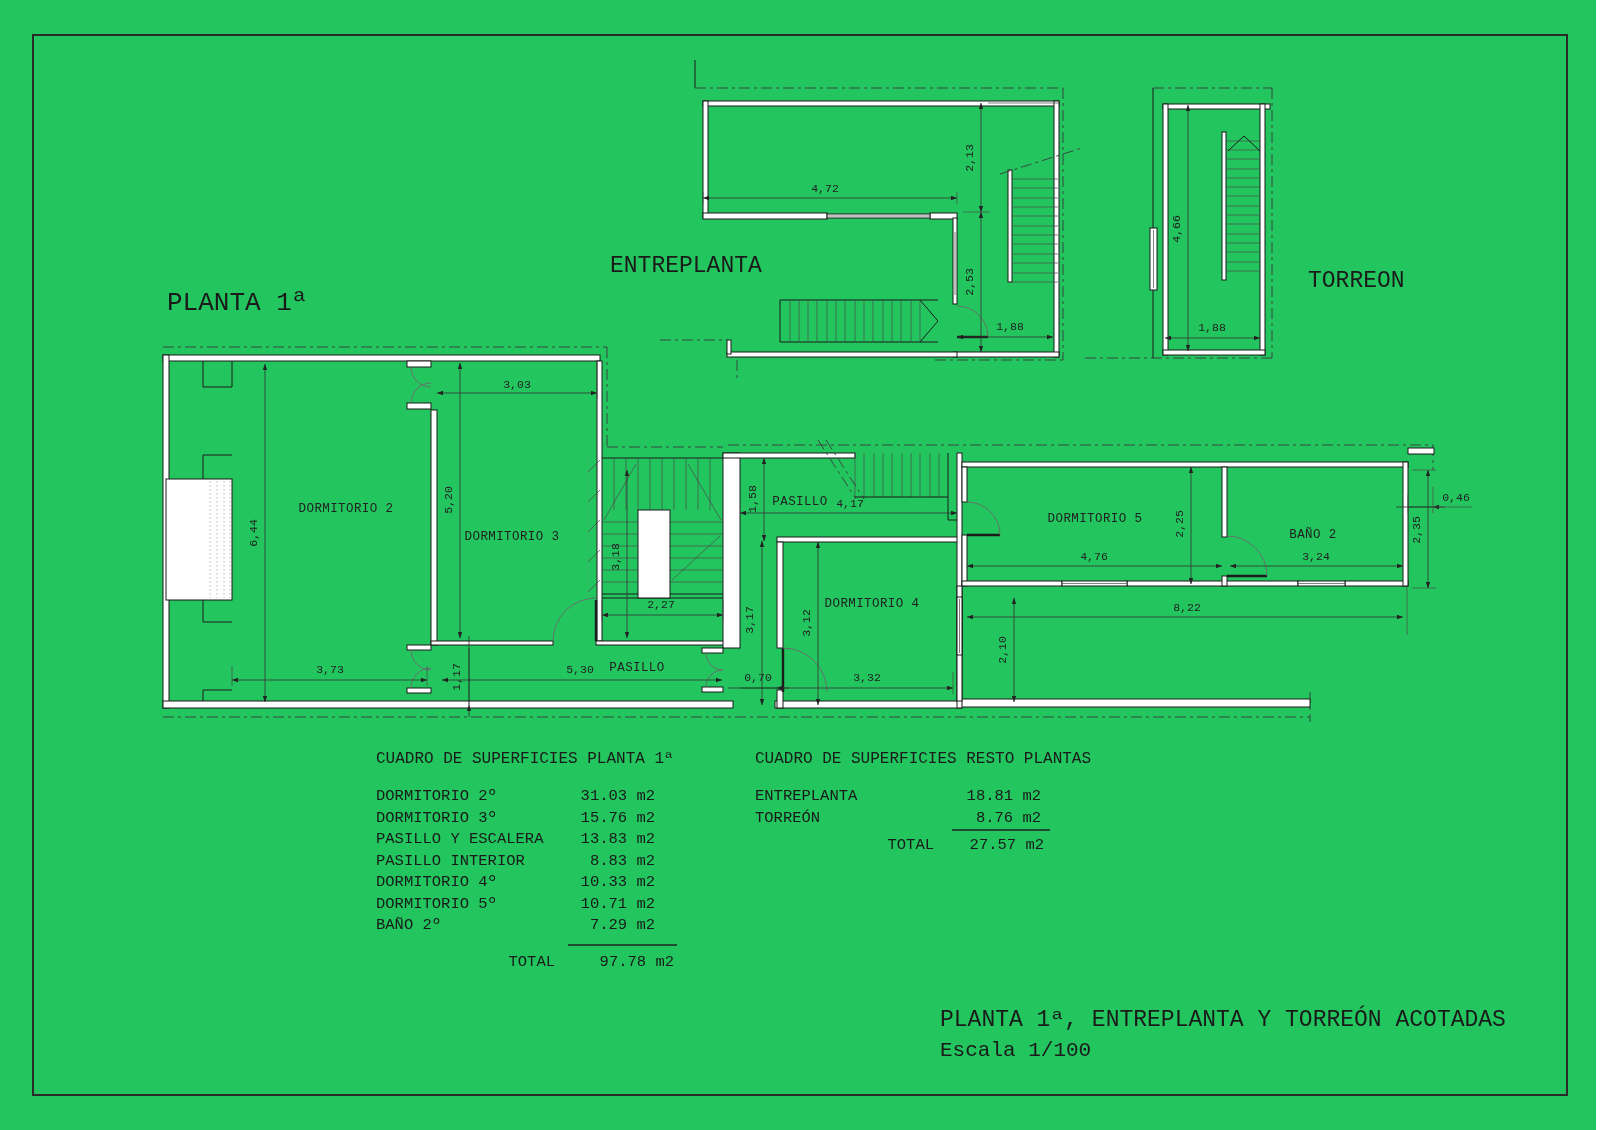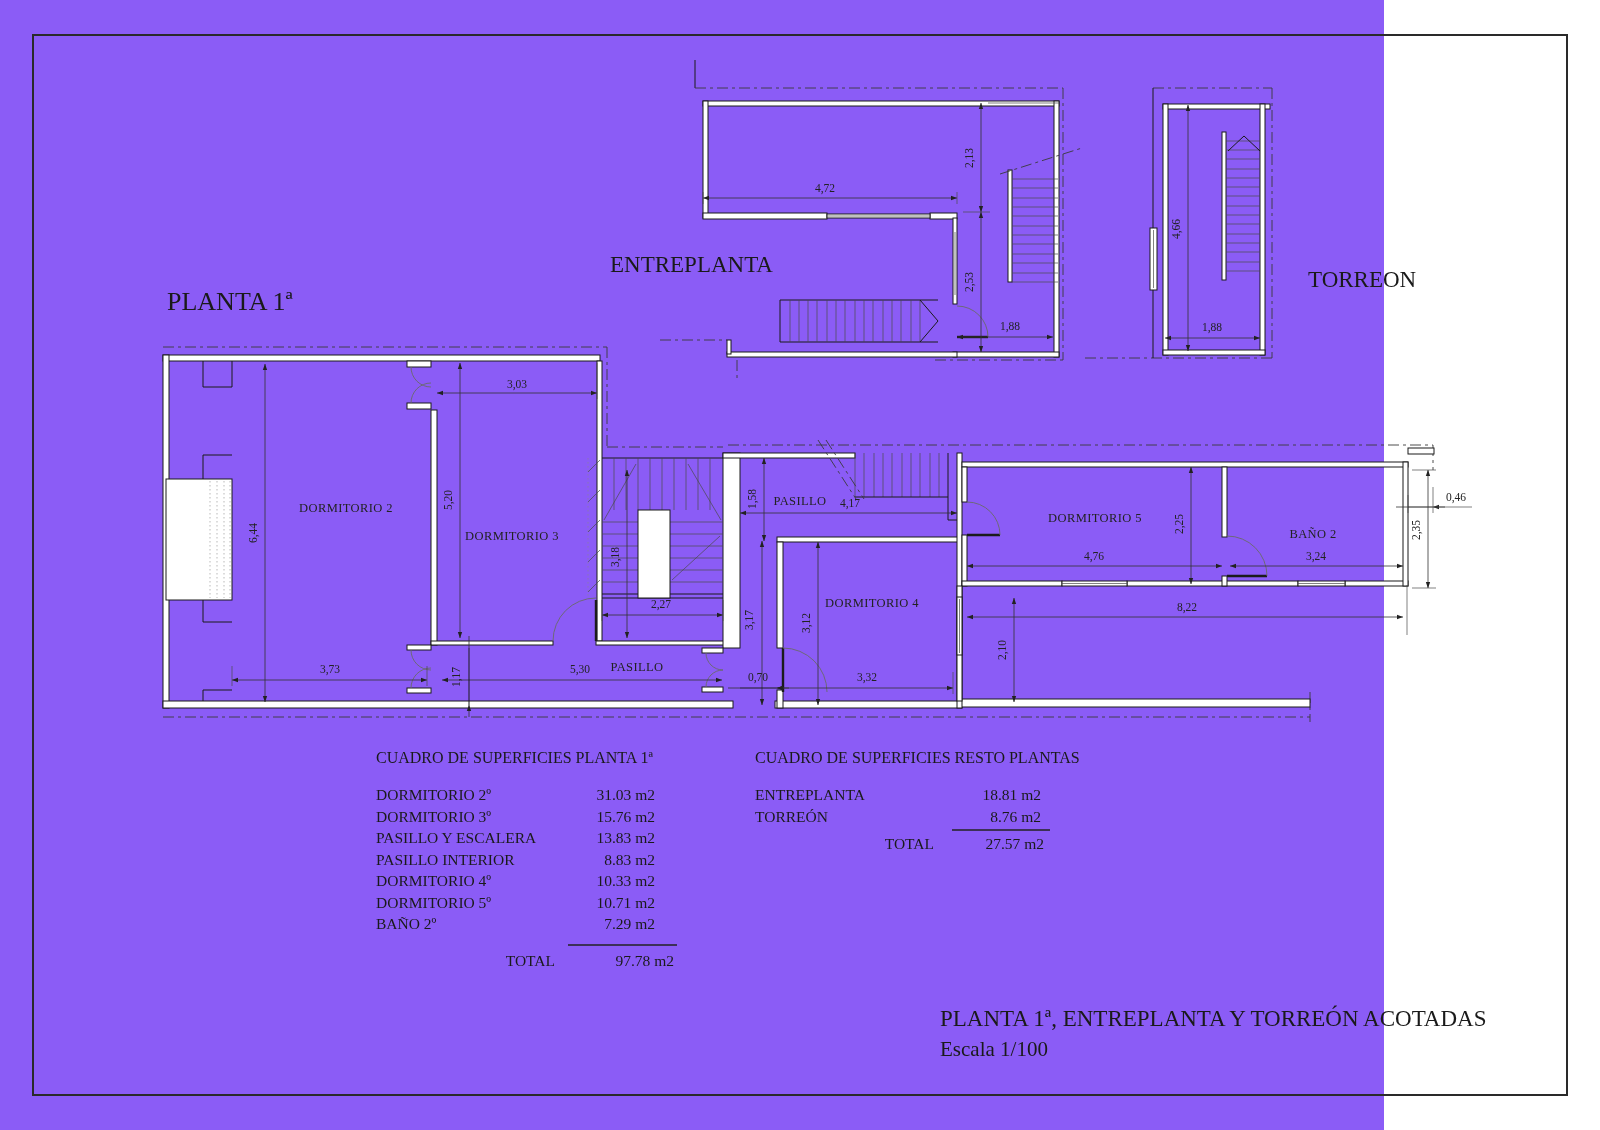--- a/index.html
+++ b/index.html
@@ -1,16 +1,16 @@
 <!DOCTYPE html>
 <html><head>
 <meta charset="utf-8">
 <style>
   html,body{margin:0;padding:0;background:#fff;}
-  .sheet{position:relative;width:1384px;height:1130px;background:#8b5cf6;font-family:Liberation Serif, serif;}
+  .sheet{position:relative;width:1596px;height:1130px;background:#22c55e;font-family:Liberation Mono, monospace;}
   svg{position:absolute;left:0;top:0;}
   .border{fill:none;stroke:#2a2a2a;stroke-width:2;}
   .w{fill:#fff;stroke:#1b1b1b;stroke-width:1;}
   .ln{fill:none;stroke:#1b1b1b;stroke-width:1;}
   .thin{fill:none;stroke:#4a4a4a;stroke-width:0.7;}
   .leaf{fill:none;stroke:#1b1b1b;stroke-width:2.4;}
   .arc{fill:none;stroke:#6a6a6a;stroke-width:0.9;}
   .dash{fill:none;stroke:#3a3a3a;stroke-width:0.9;stroke-dasharray:11 4 3 4;}
   .dot{fill:none;stroke:#8a8a8a;stroke-width:0.6;stroke-dasharray:1.5 2.5;}
   .dim{fill:none;stroke:#333;stroke-width:0.8;marker-start:url(#ar);marker-end:url(#ar);}

